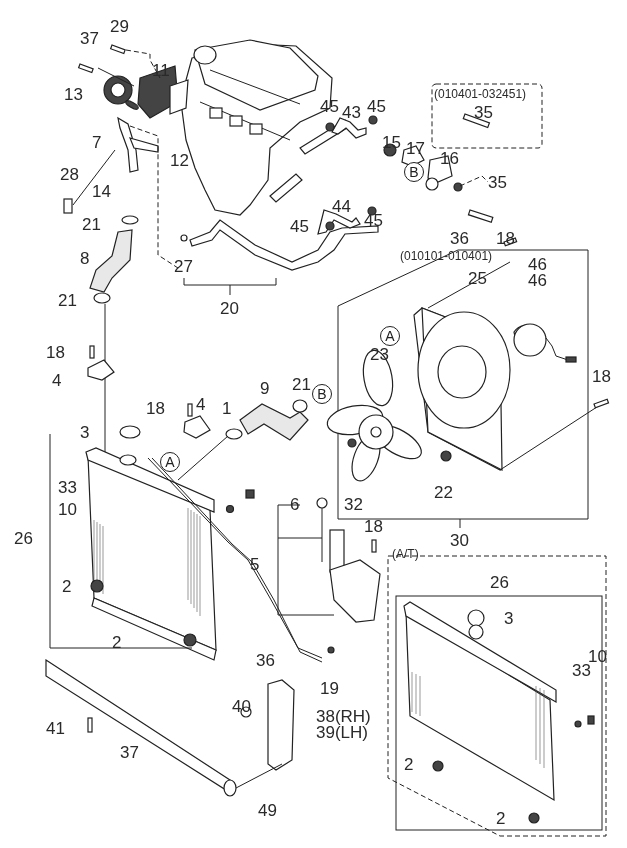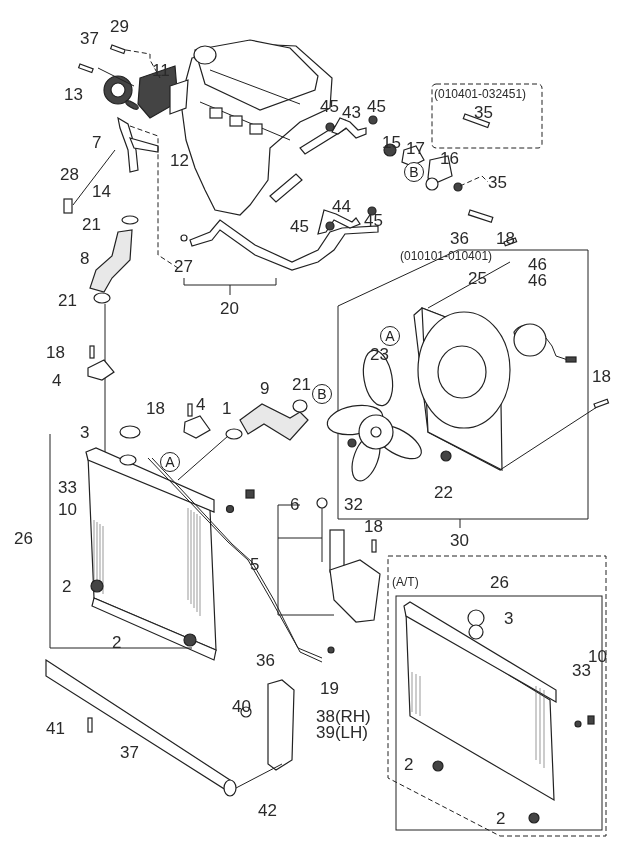--- a/index.html
+++ b/index.html
@@ -249,22 +249,22 @@
 <span class="lbl" style="left:290px;top:496px">6</span>
 <span class="lbl" style="left:250px;top:556px">5</span>
 <span class="lbl" style="left:364px;top:518px">18</span>
 <span class="lbl" style="left:256px;top:652px">36</span>
 <span class="lbl" style="left:320px;top:680px">19</span>
 <span class="lbl" style="left:232px;top:698px">40</span>
 <span class="lbl" style="left:316px;top:708px">38(RH)</span>
 <span class="lbl" style="left:316px;top:724px">39(LH)</span>
 <span class="lbl" style="left:46px;top:720px">41</span>
 <span class="lbl" style="left:120px;top:744px">37</span>
-<span class="lbl" style="left:258px;top:802px">42</span>
-<span class="lbl small" style="left:392px;top:576px">(A/T)</span>
+<span class="lbl" style="left:258px;top:802px">49</span>
+<span class="lbl small" style="left:392px;top:548px">(A/T)</span>
 <span class="lbl" style="left:490px;top:574px">26</span>
 <span class="lbl" style="left:504px;top:610px">3</span>
 <span class="lbl" style="left:572px;top:662px">33</span>
 <span class="lbl" style="left:588px;top:648px">10</span>
 <span class="lbl" style="left:404px;top:756px">2</span>
 <span class="lbl" style="left:496px;top:810px">2</span>
 
 
 <span class="circ" style="left:404px;top:162px">B</span>
 <span class="circ" style="left:312px;top:384px">B</span>

